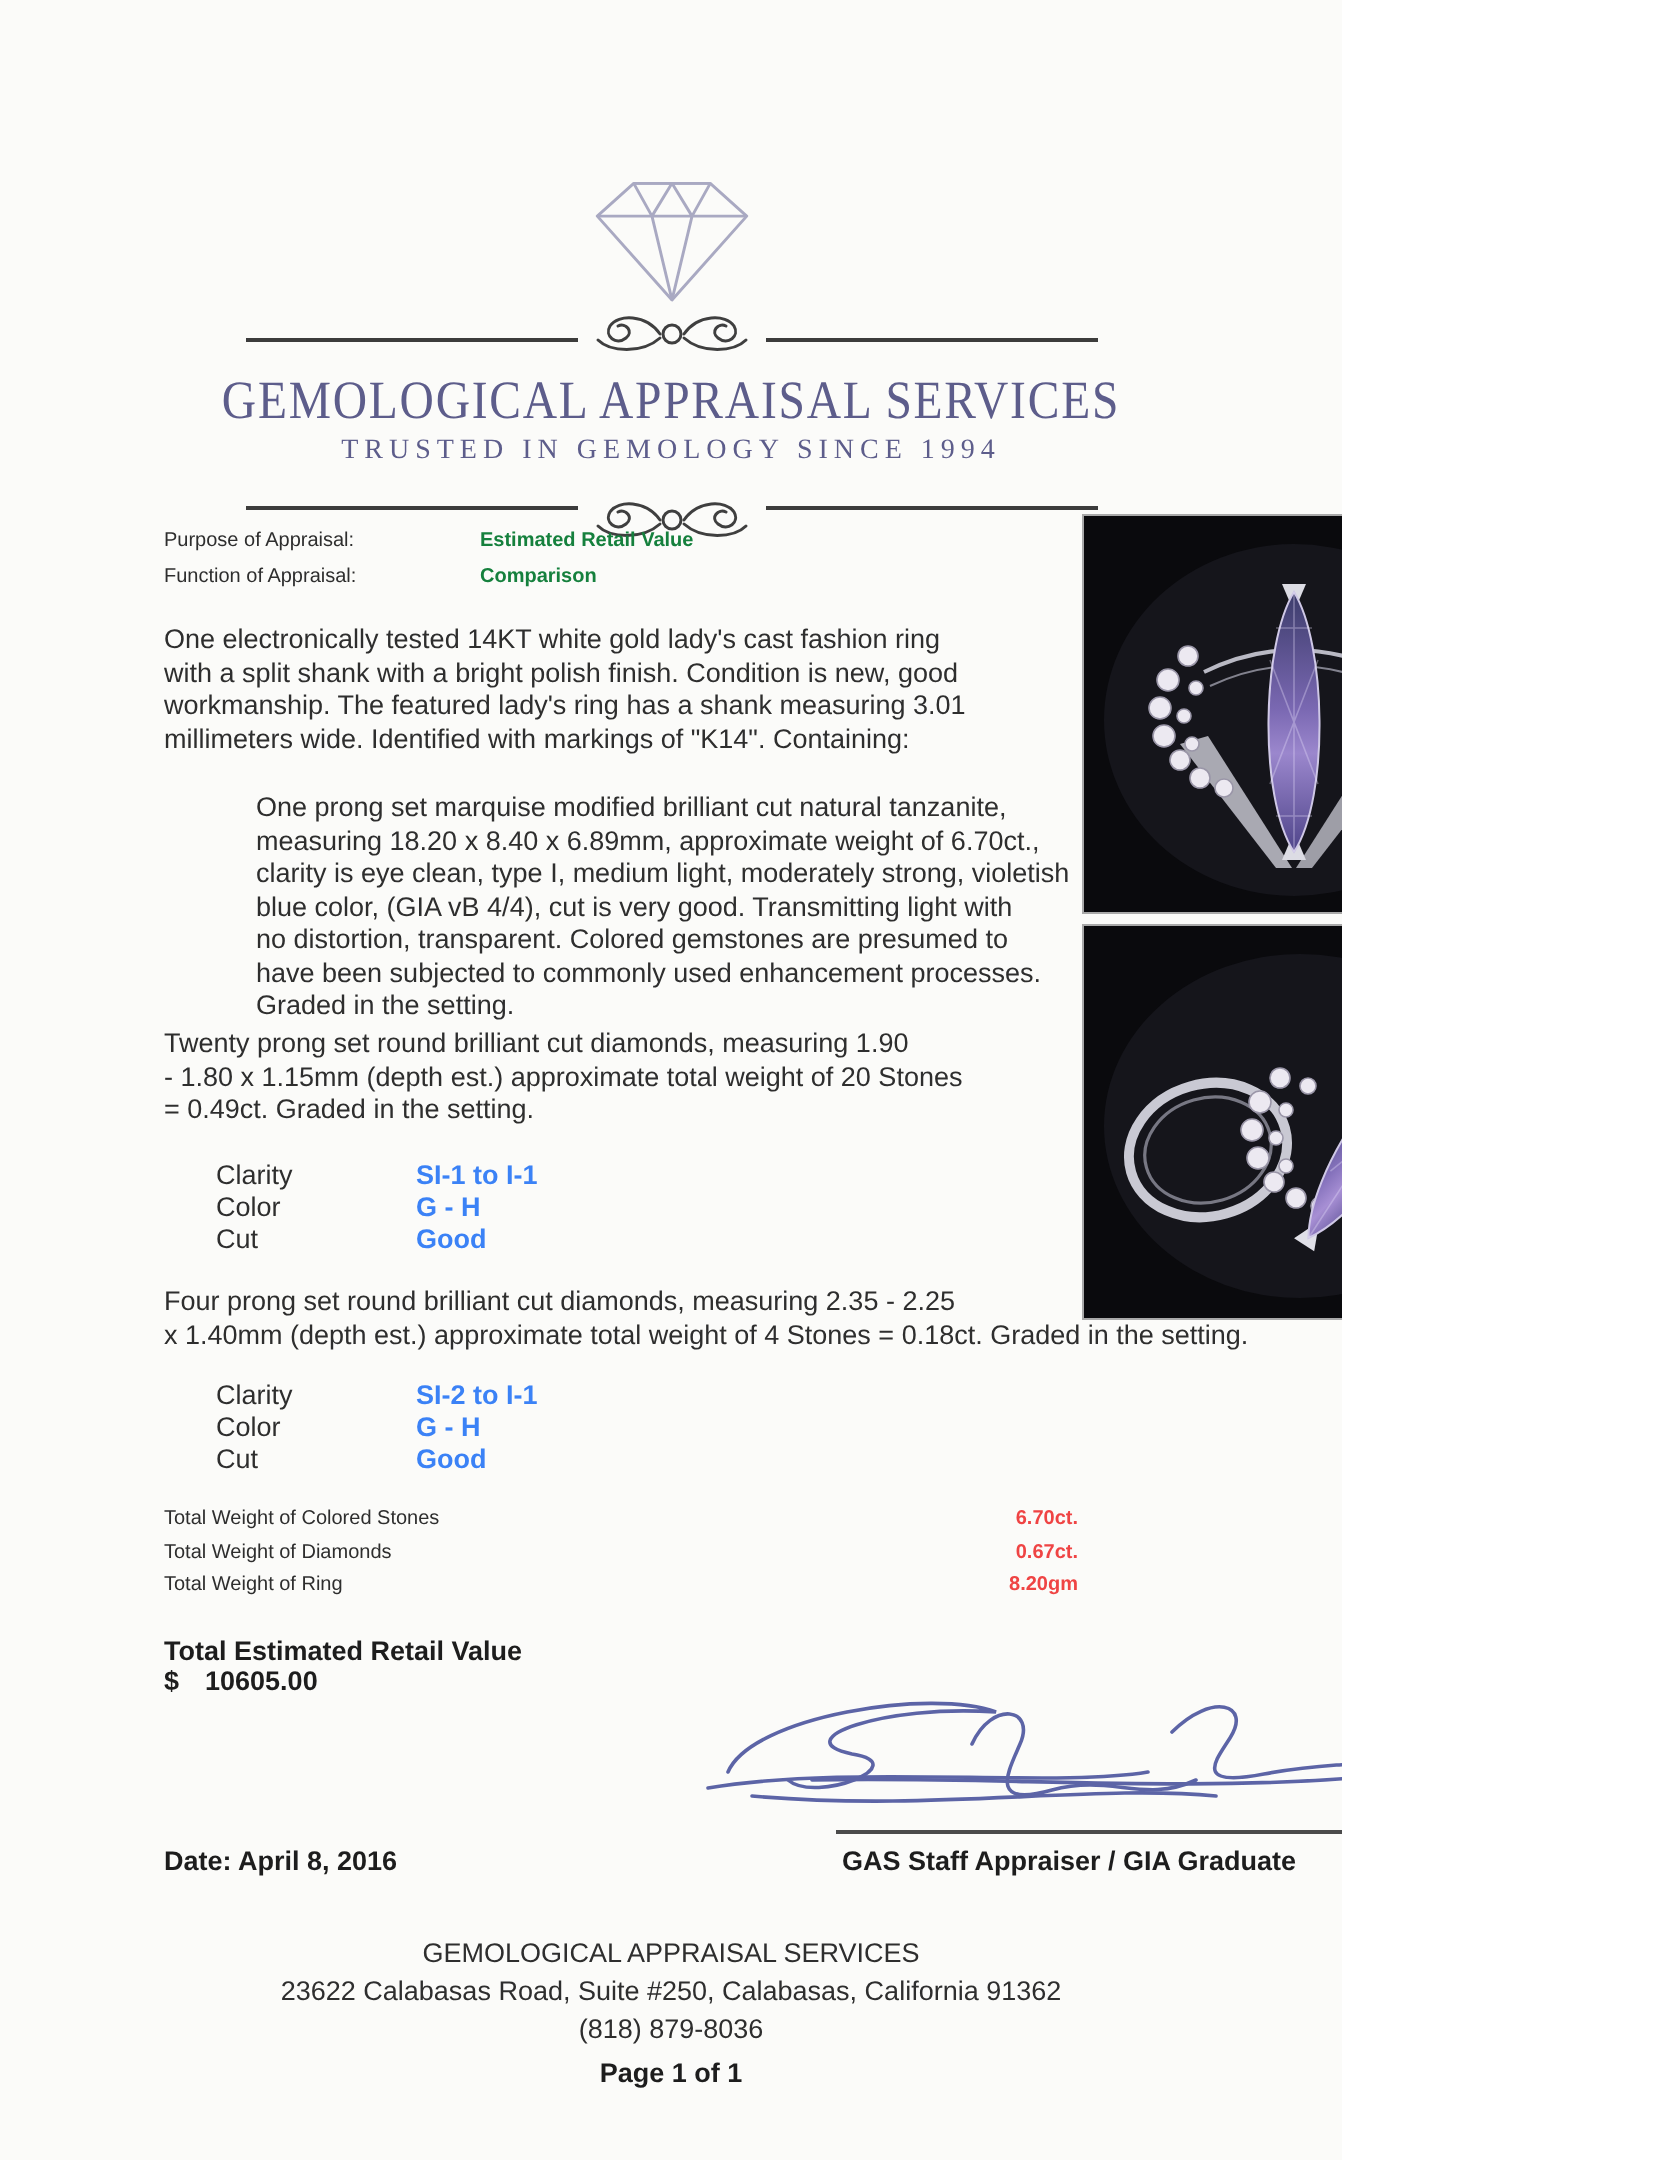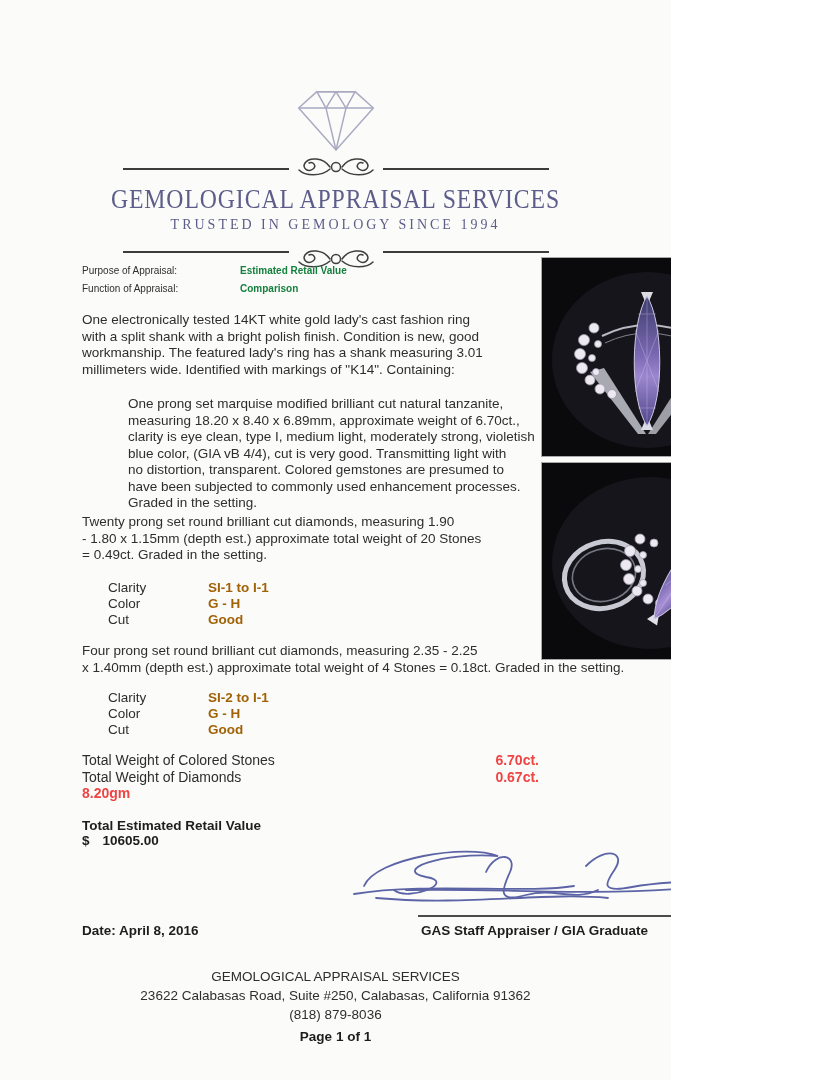--- a/index.html
+++ b/index.html
@@ -30,23 +30,23 @@
 
   
   .body-text { font-size:13.5px; line-height:16.5px; white-space:pre-line; }
   .kv-row { display:flex; font-size:10px; line-height:17.5px; }
   .kv-label { width:158px; }
   .kv-value { font-weight:bold; color:#15803d; }
 
   .grade-table { padding-left:26px; font-size:13.5px; line-height:16.2px; }
   .grade-row { display:flex; }
   .grade-label { width:100px; }
-  .grade-value { font-weight:bold; color:#a16207; }
-
-  .totals { width:457px; font-size:14px; line-height:16.5px; }
+  .grade-value { font-weight:bold; color:#3b82f6; }
+
+  .totals { width:457px; font-size:10px; line-height:16.5px; }
   .totals-row { display:flex; }
   .totals-label { flex:1; }
   .totals-value { font-weight:bold; color:#ef4444; }
 
   .estimate-row { display:flex; width:651px; font-size:13.5px; font-weight:bold; color:#1d1d1d;flex-direction:column; }
   .estimate-label { flex:1; }
   .estimate-amount { display:flex; gap:13px; }
 
   
   .photo { position:absolute; left:541px; width:217px; border:1px solid #a9a9a9; background:#0a0a0d; }
@@ -175,20 +175,21 @@
   <div class="abs totals" style="left:82px; top:752px;">
     <div class="totals-row">
       <span class="totals-label">Total Weight of Colored Stones</span>
       <span class="totals-value">6.70ct.</span>
     </div>
     <div class="totals-row">
       <span class="totals-label">Total Weight of Diamonds</span>
       <span class="totals-value">0.67ct.</span>
     </div>
     <div class="totals-row">
+      <span class="totals-label">Total Weight of Ring</span>
       <span class="totals-value">8.20gm</span>
     </div>
   </div>
 
   <div class="abs estimate-row" style="left:82px; top:818px;">
     <span class="estimate-label">Total Estimated Retail Value</span>
     <span class="estimate-amount">
       <span>$</span>
       <span>10605.00</span>
     </span>

